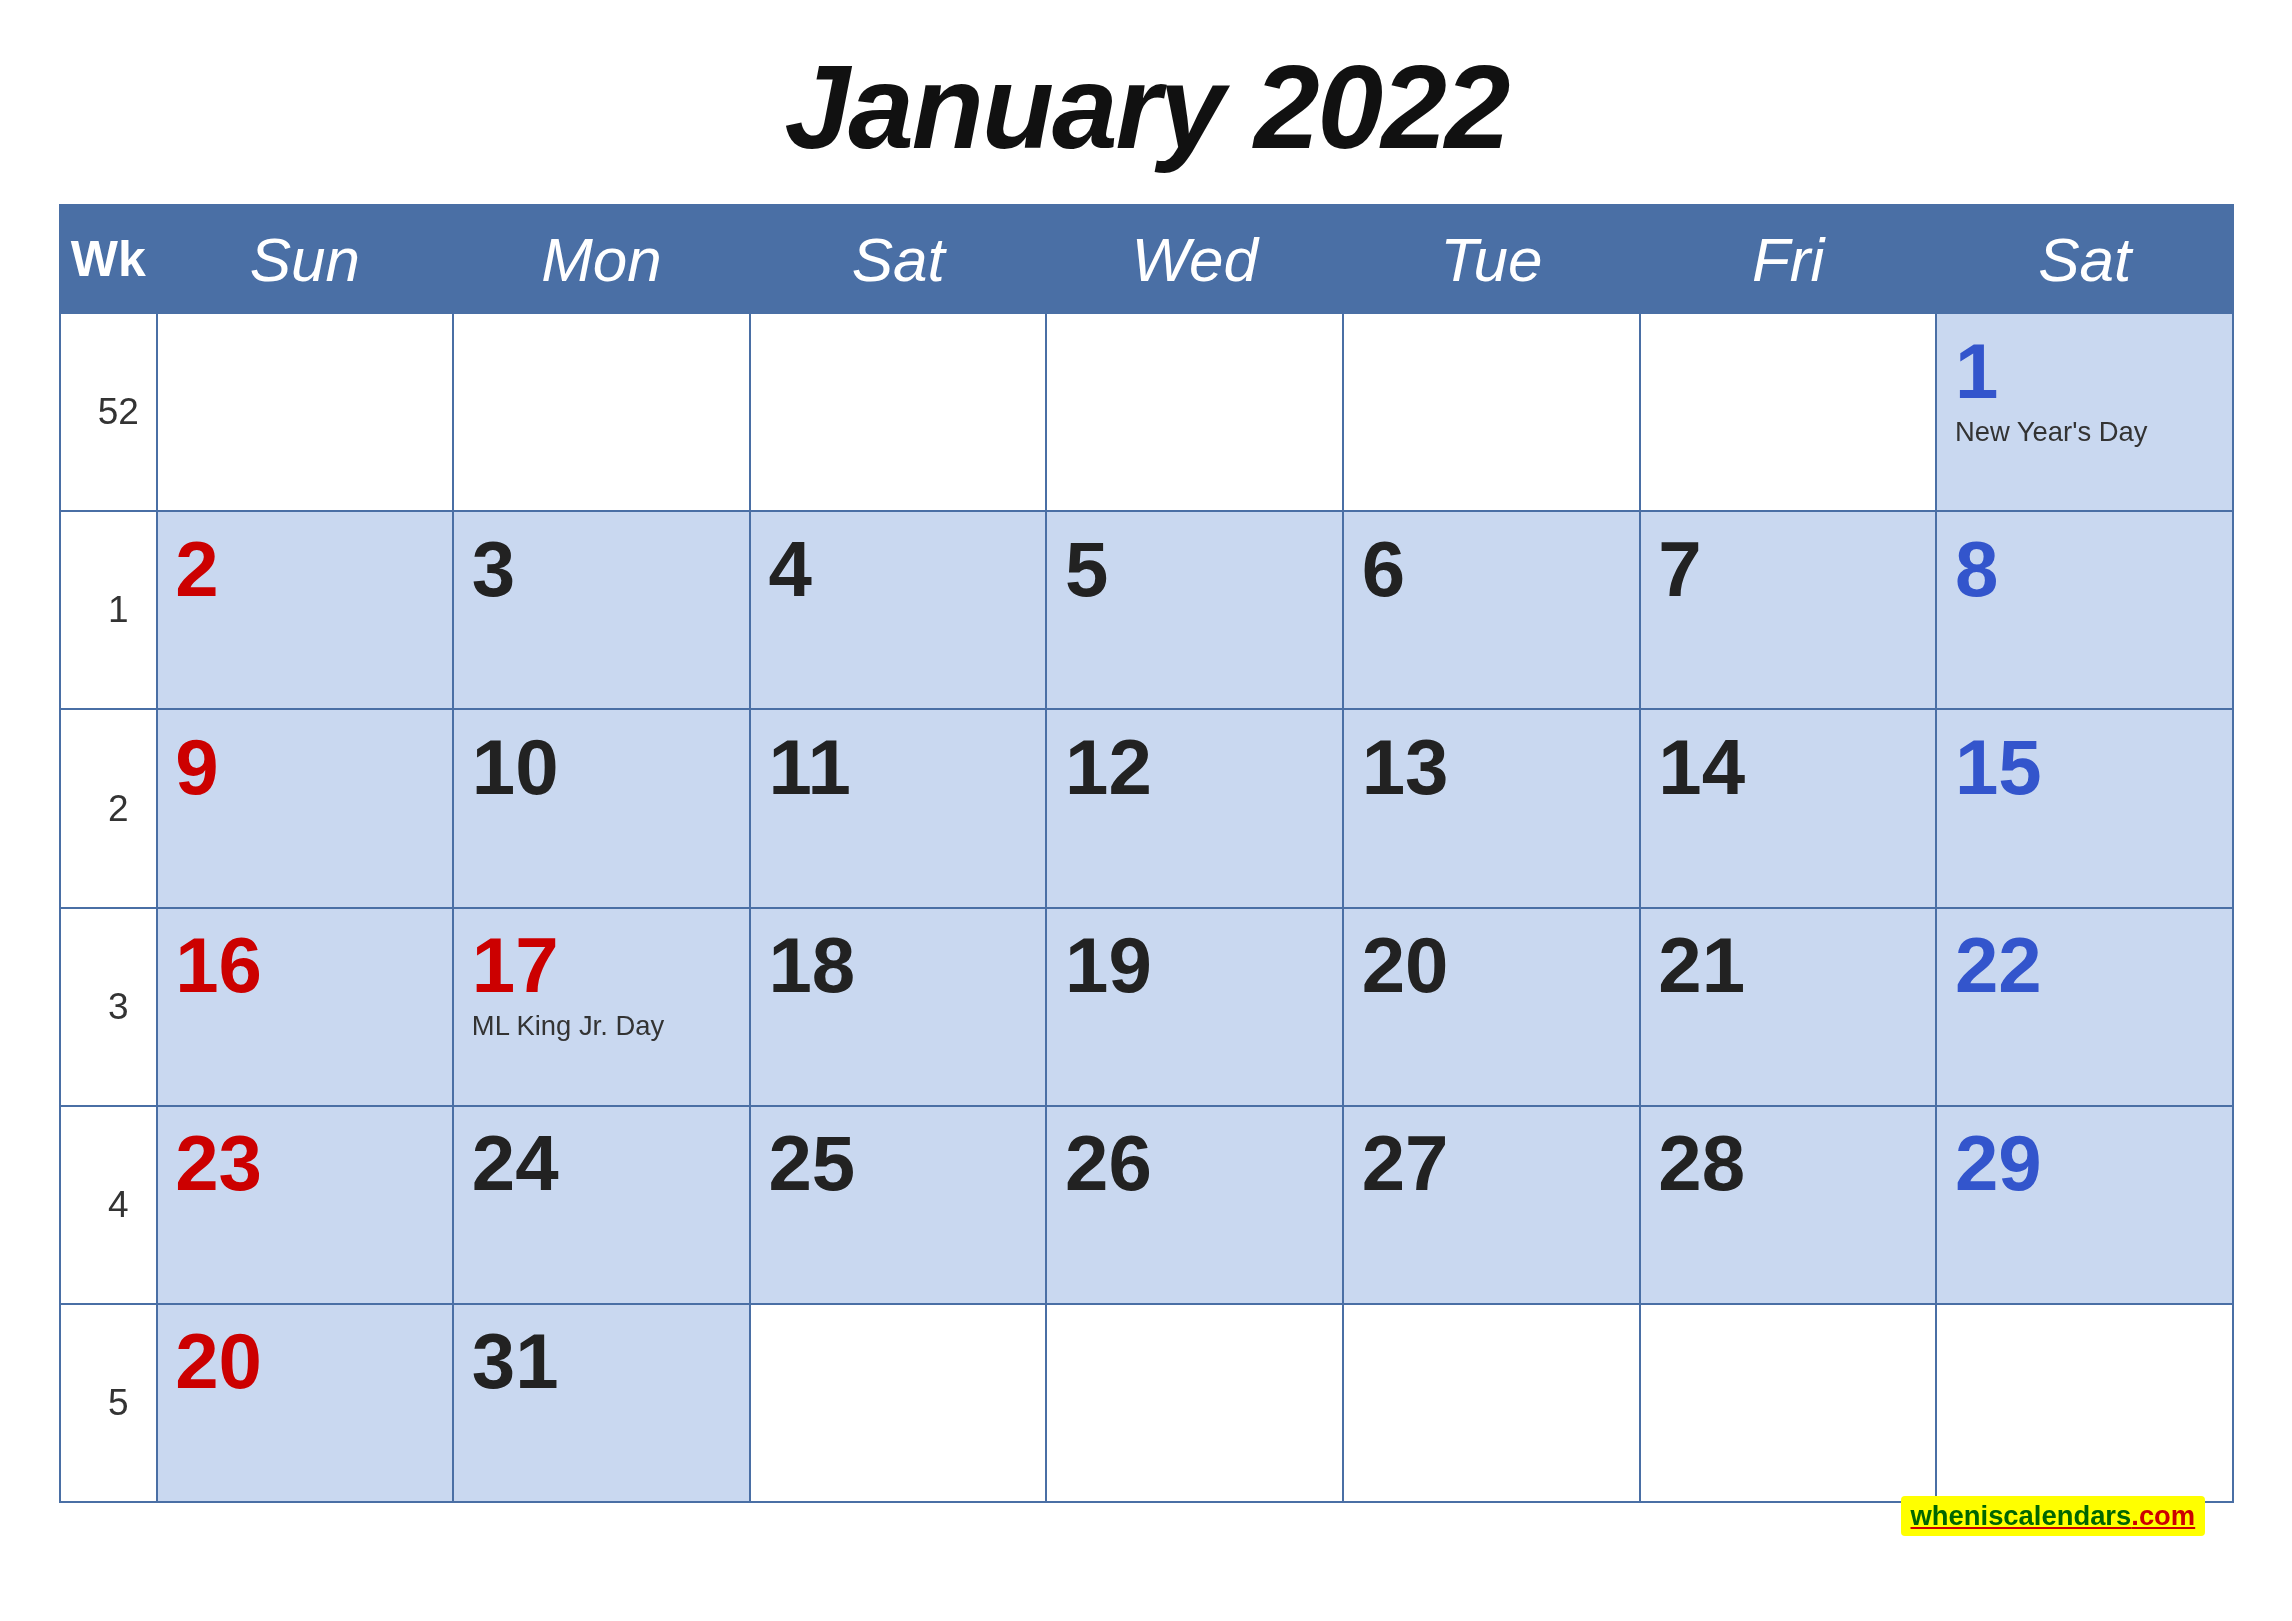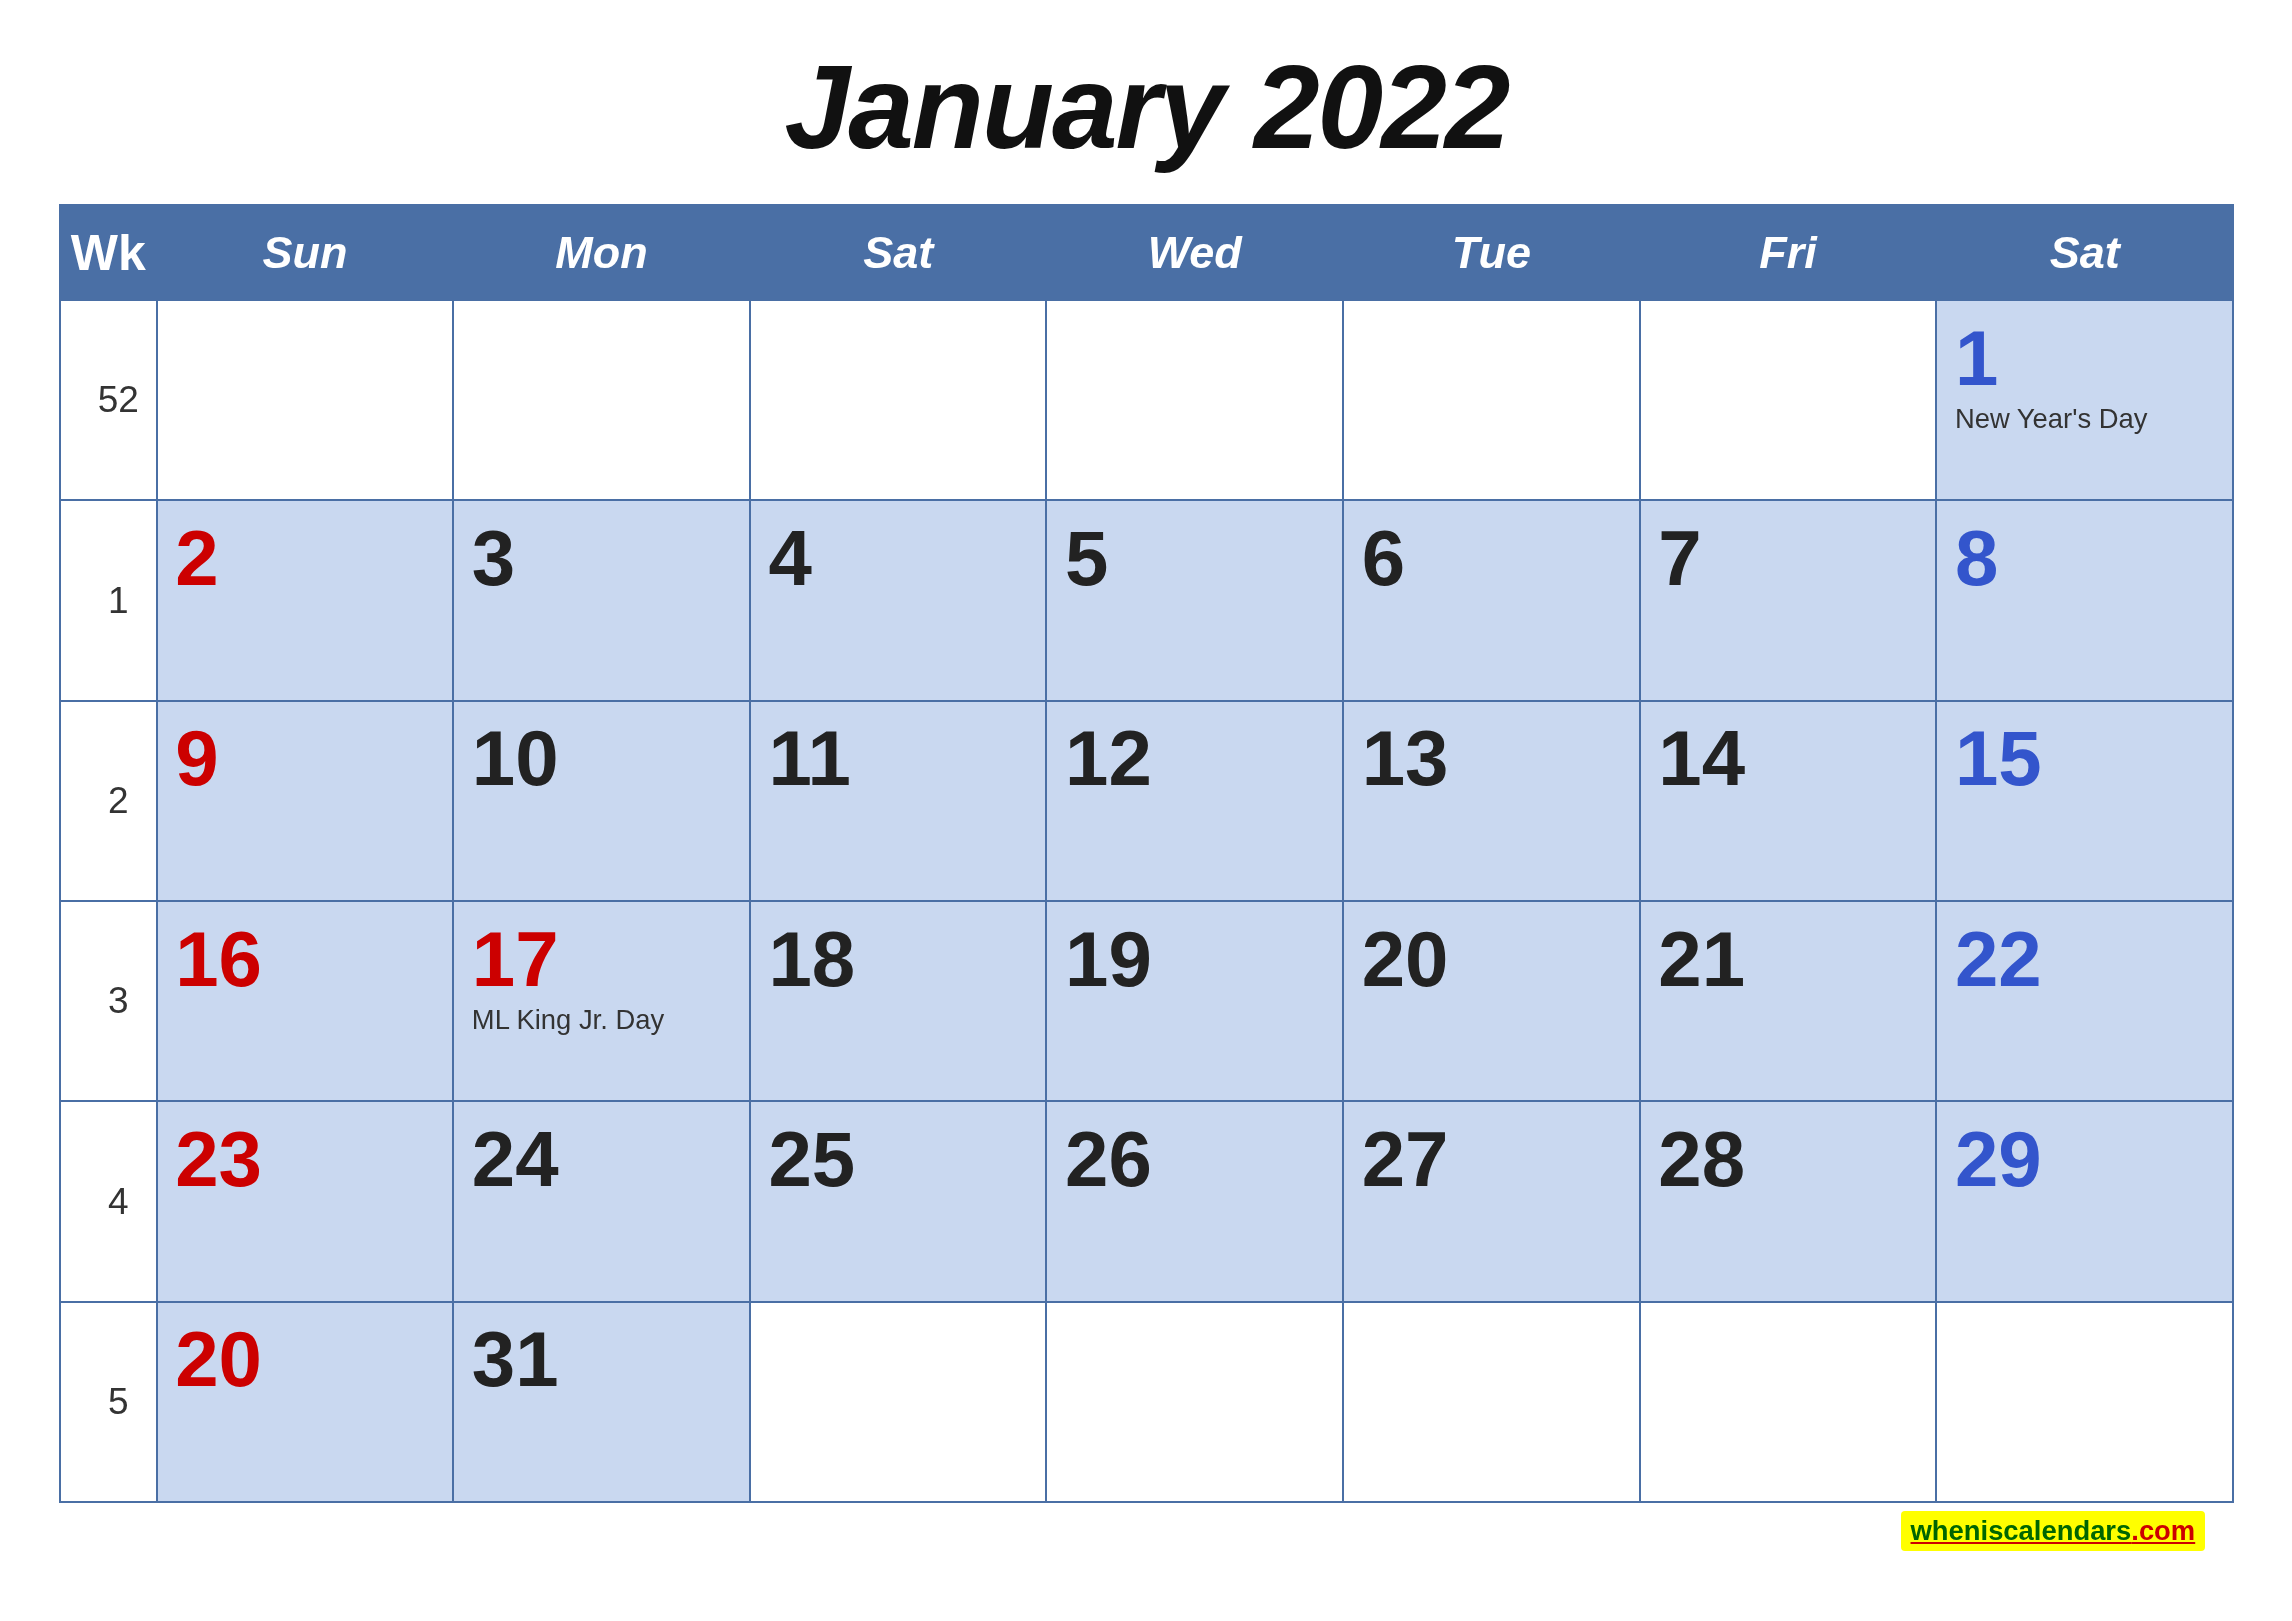--- a/index.html
+++ b/index.html
@@ -35,22 +35,22 @@
     .calendar-table th,
     .calendar-table td {
       border: 2px solid #4a6fa5;
     }
 
     
     .header-row th {
       background-color: #4a6fa5;
       color: white;
       text-align: center;
-      font-size: 45px;
-      font-weight: 700;
+      font-size: 62px;
+      font-weight: 400;
       padding: 17.6px 9.8px;
       font-family: 'Segoe UI', sans-serif;
       font-style: italic;
     }
 
     .header-row .wk-header {
       font-size: 50px;
       font-style: normal;
       font-weight: 600;
     }
@@ -101,21 +101,21 @@
       font-size: 27.4px;
       color: #333;
       display: block;
       margin-top: 5.9px;
       font-family: 'Segoe UI', sans-serif;
       line-height: 1.2;
     }
 
     .watermark {
       position: absolute;
-      bottom: 11px;
+      bottom: 26px;
       right: 29px;
       font-size: 27.4px;
       color: #cc0000;
       background: #ffff00;
       padding: 3.9px 9.8px;
       border-radius: 3.9px;
       font-weight: 700;
       text-decoration: underline;
     }
 

